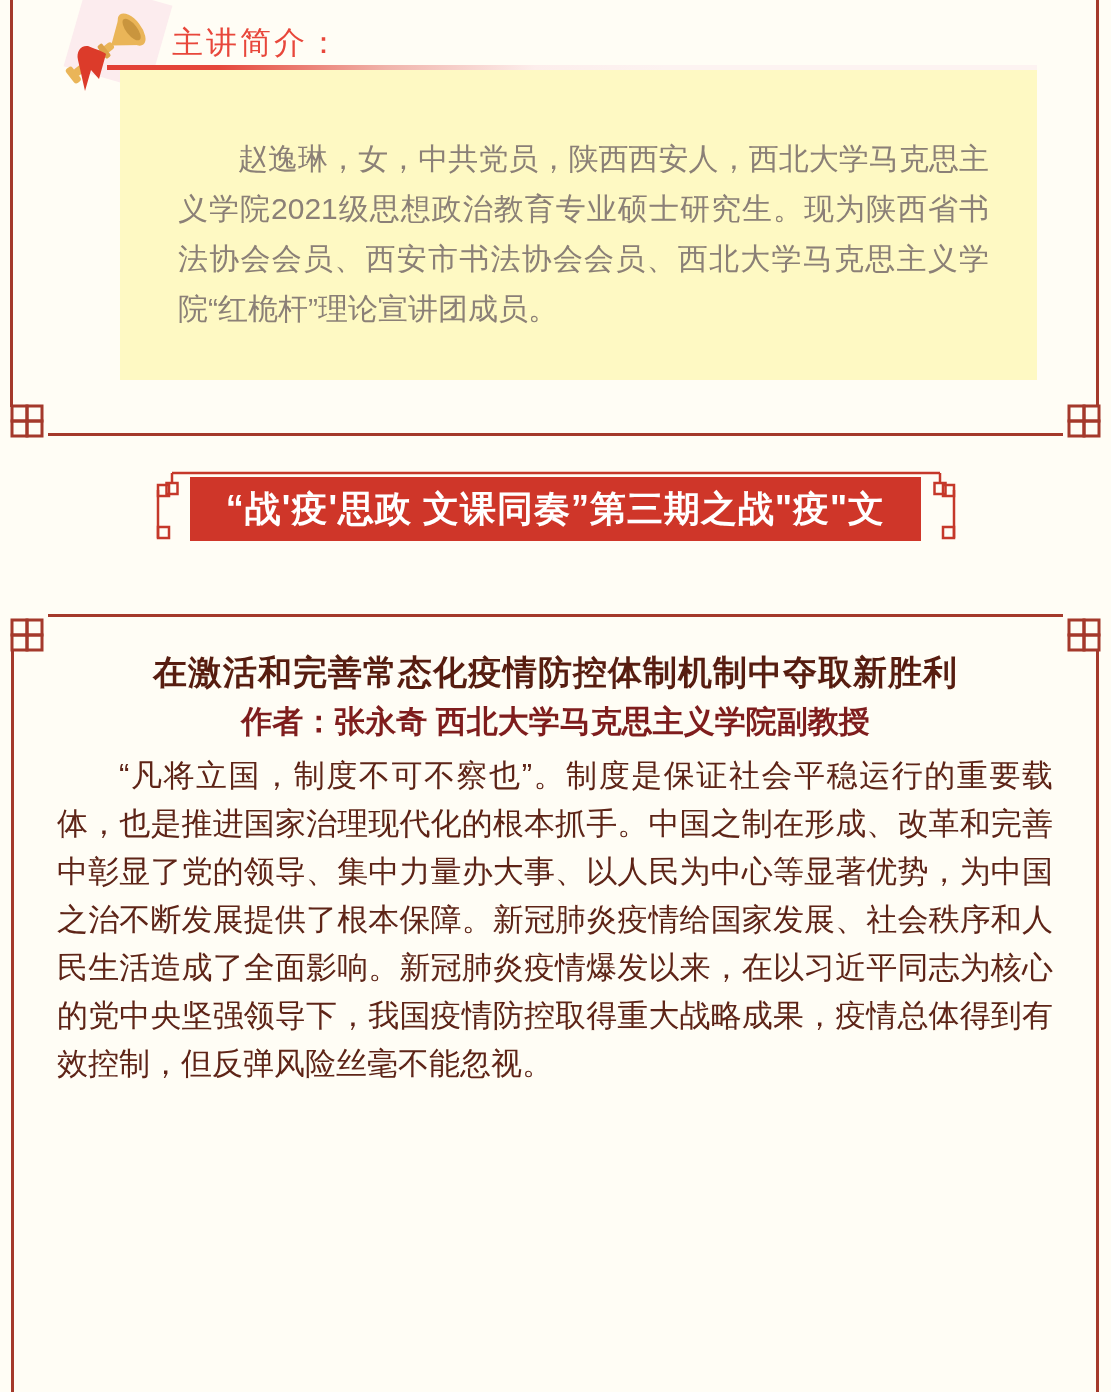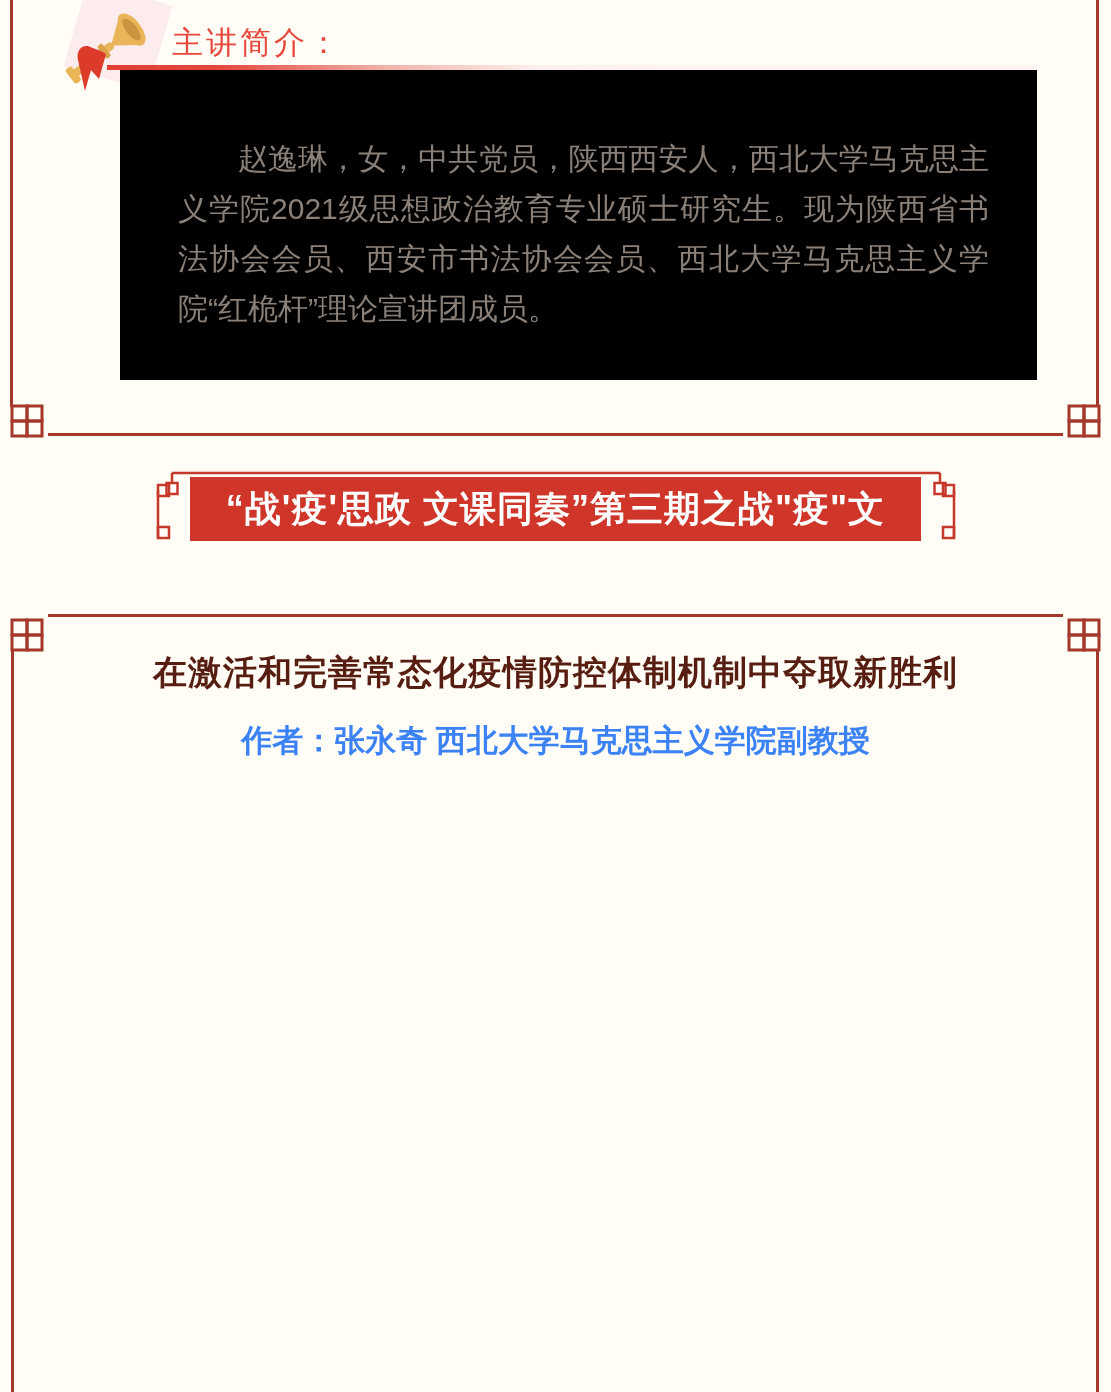--- a/index.html
+++ b/index.html
@@ -25,21 +25,21 @@
   .intro-heading {
     position:absolute; left:172px; top:22px;
     font-size:31px; font-weight:500; color:#e8473b; letter-spacing:3px;
   }
   .heading-underline {
     position:absolute; left:107px; top:65px; width:930px; height:5px;
     background:linear-gradient(90deg,#e23f35 0%,#e5473b 12%,#f0b3aa 30%,#fdeeec 46%,#fdf3f1 60%,#fdf3f1 100%);
   }
   .bio-box {
     position:absolute; left:120px; top:70px; width:917px; height:310px;
-    background:#000000; padding:64px 48px 0 58px;
+    background:#fef9c3; padding:64px 48px 0 58px;
   }
   .bio-box p {
     font-size:30px; line-height:50px; color:#8b8077;
     text-indent:2em; text-align:justify;
   }
 
   
   .corner-svg { position:absolute; width:38px; height:38px; }
   .hline { position:absolute; height:3px; background:#a4392b; }
   .s1-orn-left  { left:8px;  top:402px; }
@@ -62,21 +62,21 @@
   }
 
   
   .article-title {
     position:absolute; left:0; top:650px; width:100%;
     text-align:center; font-size:34px; font-weight:bold; color:#571d10;
     letter-spacing:1px;
   }
   .article-author {
     position:absolute; left:0; top:701px; width:100%;
-    text-align:center; font-size:31px; font-weight:bold; color:#3b82f6;margin-top:19px;
+    text-align:center; font-size:31px; font-weight:bold; color:#7f1d1d;
   }
   .article-body {
     position:absolute; left:57px; top:752px; width:996px;
   }
   .article-body p {
     font-size:31px; line-height:48px; color:#5e2417;
     text-indent:2em; text-align:justify;
   }
 </style>
 </head>
@@ -154,16 +154,17 @@
       <rect x="4" y="19" width="15" height="15"></rect>
         <rect x="19" y="19" width="15" height="15"></rect>
     </svg>
     <div class="vline s2-vline-left"></div>
     <div class="vline s2-vline-right"></div>
 
     <h1 class="article-title">在激活和完善常态化疫情防控体制机制中夺取新胜利</h1>
     <div class="article-author">作者：张永奇 西北大学马克思主义学院副教授</div>
 
     <div class="article-body">
+      <p>“凡将立国，制度不可不察也”。制度是保证社会平稳运行的重要载体，也是推进国家治理现代化的根本抓手。中国之制在形成、改革和完善中彰显了党的领导、集中力量办大事、以人民为中心等显著优势，为中国之治不断发展提供了根本保障。新冠肺炎疫情给国家发展、社会秩序和人民生活造成了全面影响。新冠肺炎疫情爆发以来，在以习近平同志为核心的党中央坚强领导下，我国疫情防控取得重大战略成果，疫情总体得到有效控制，但反弹风险丝毫不能忽视。</p>
     </div>
   </section>
 
 </div>
 
 </body></html>

